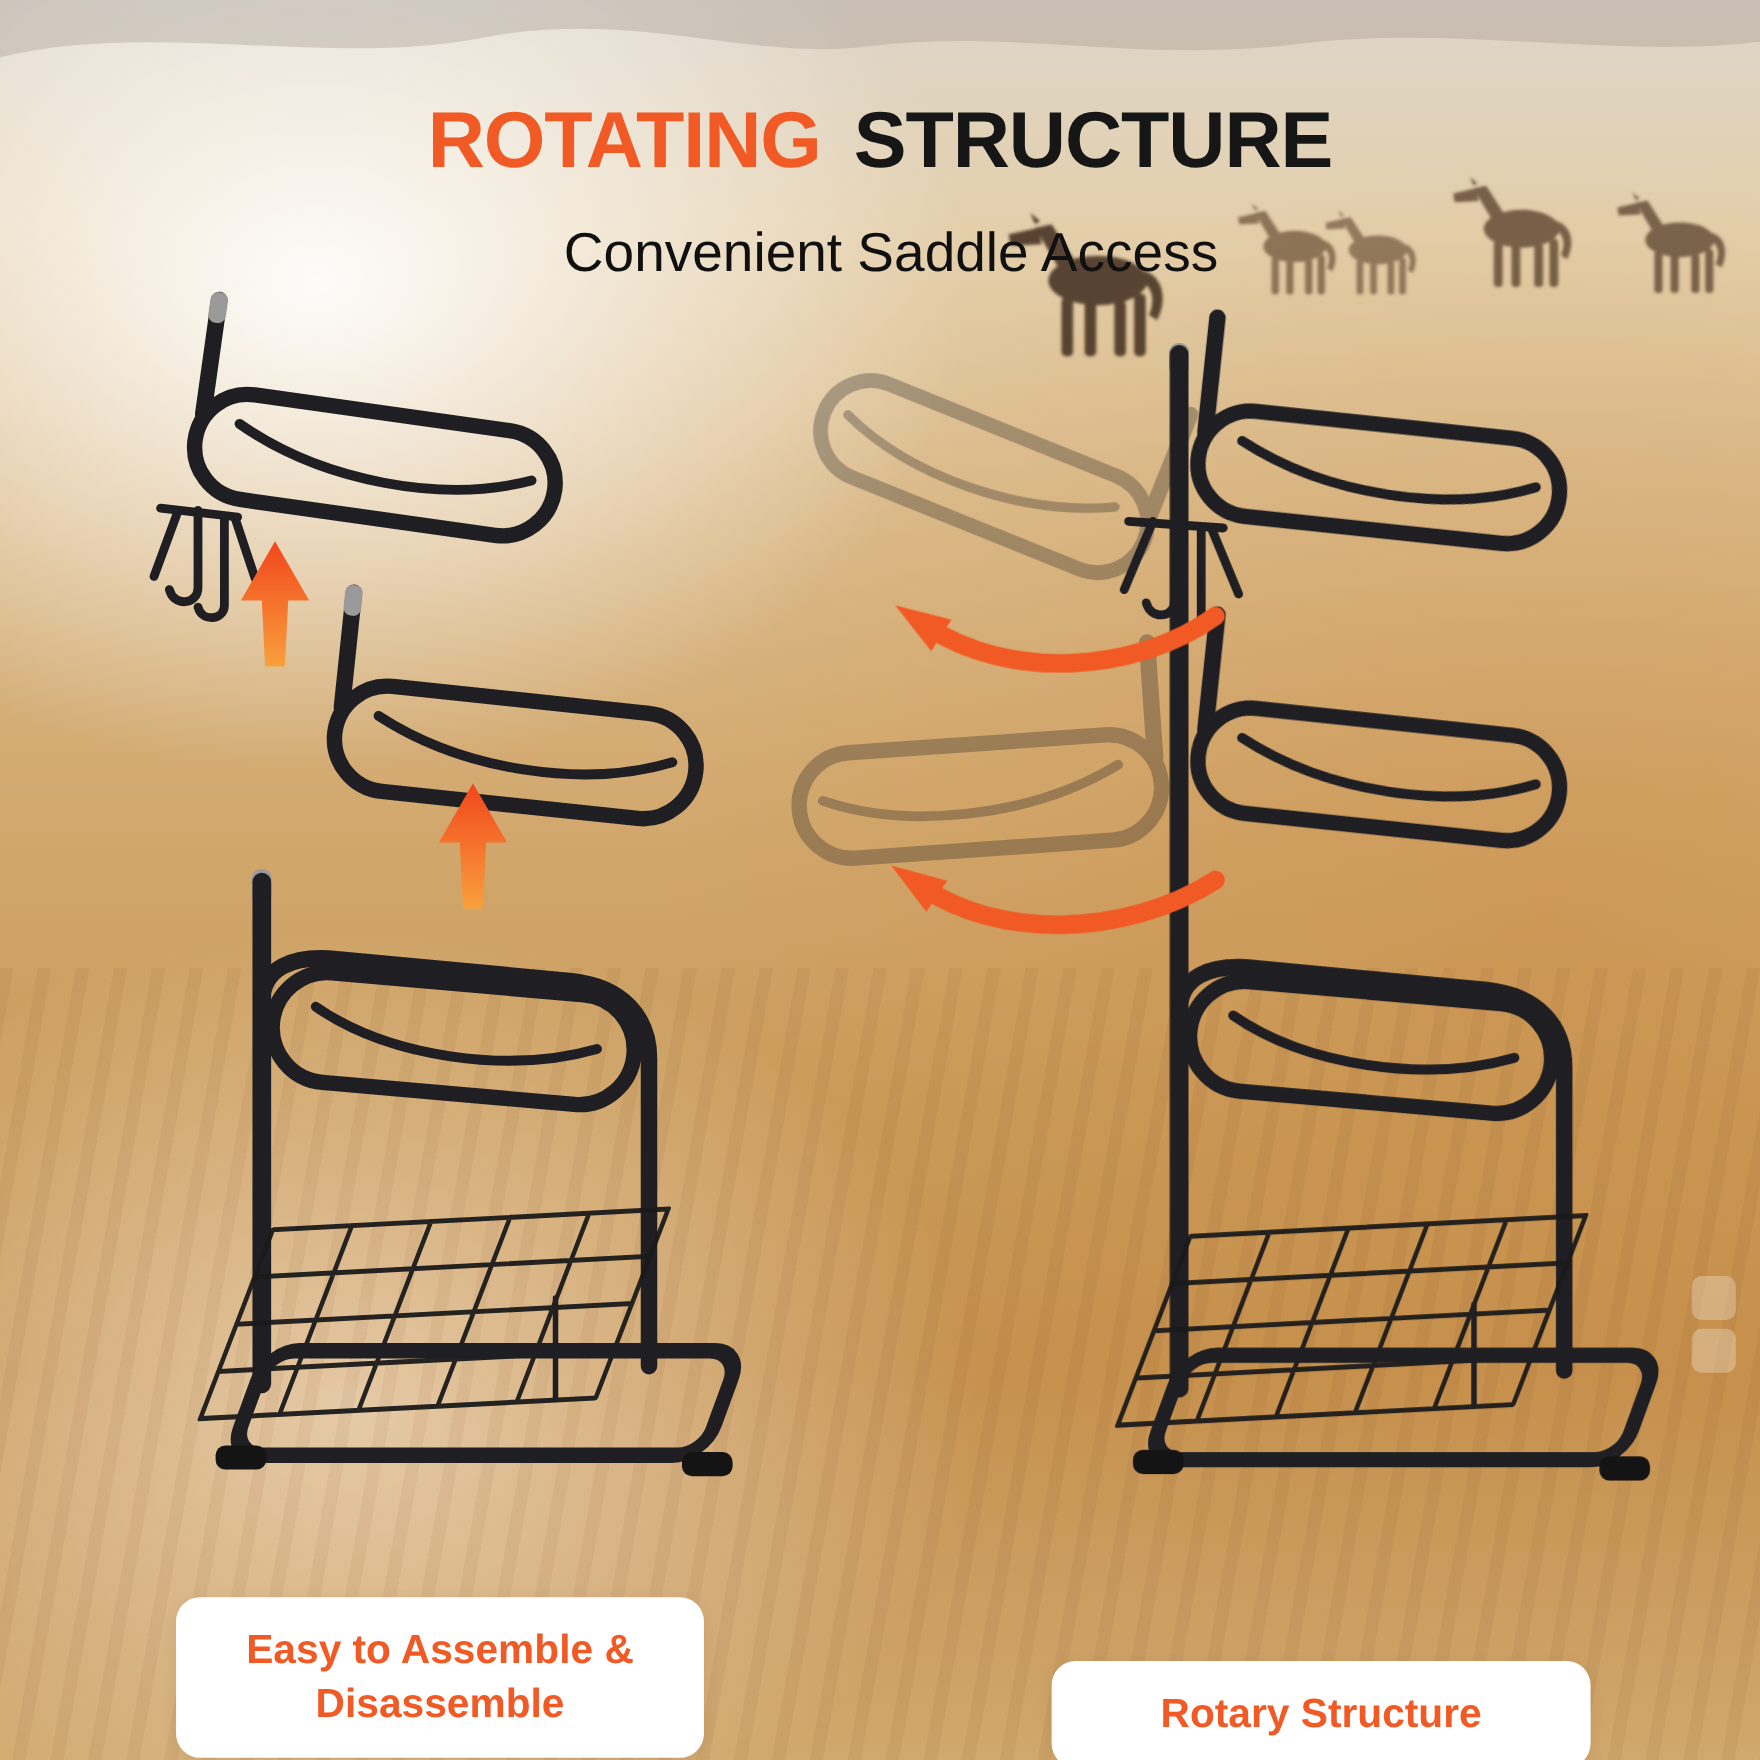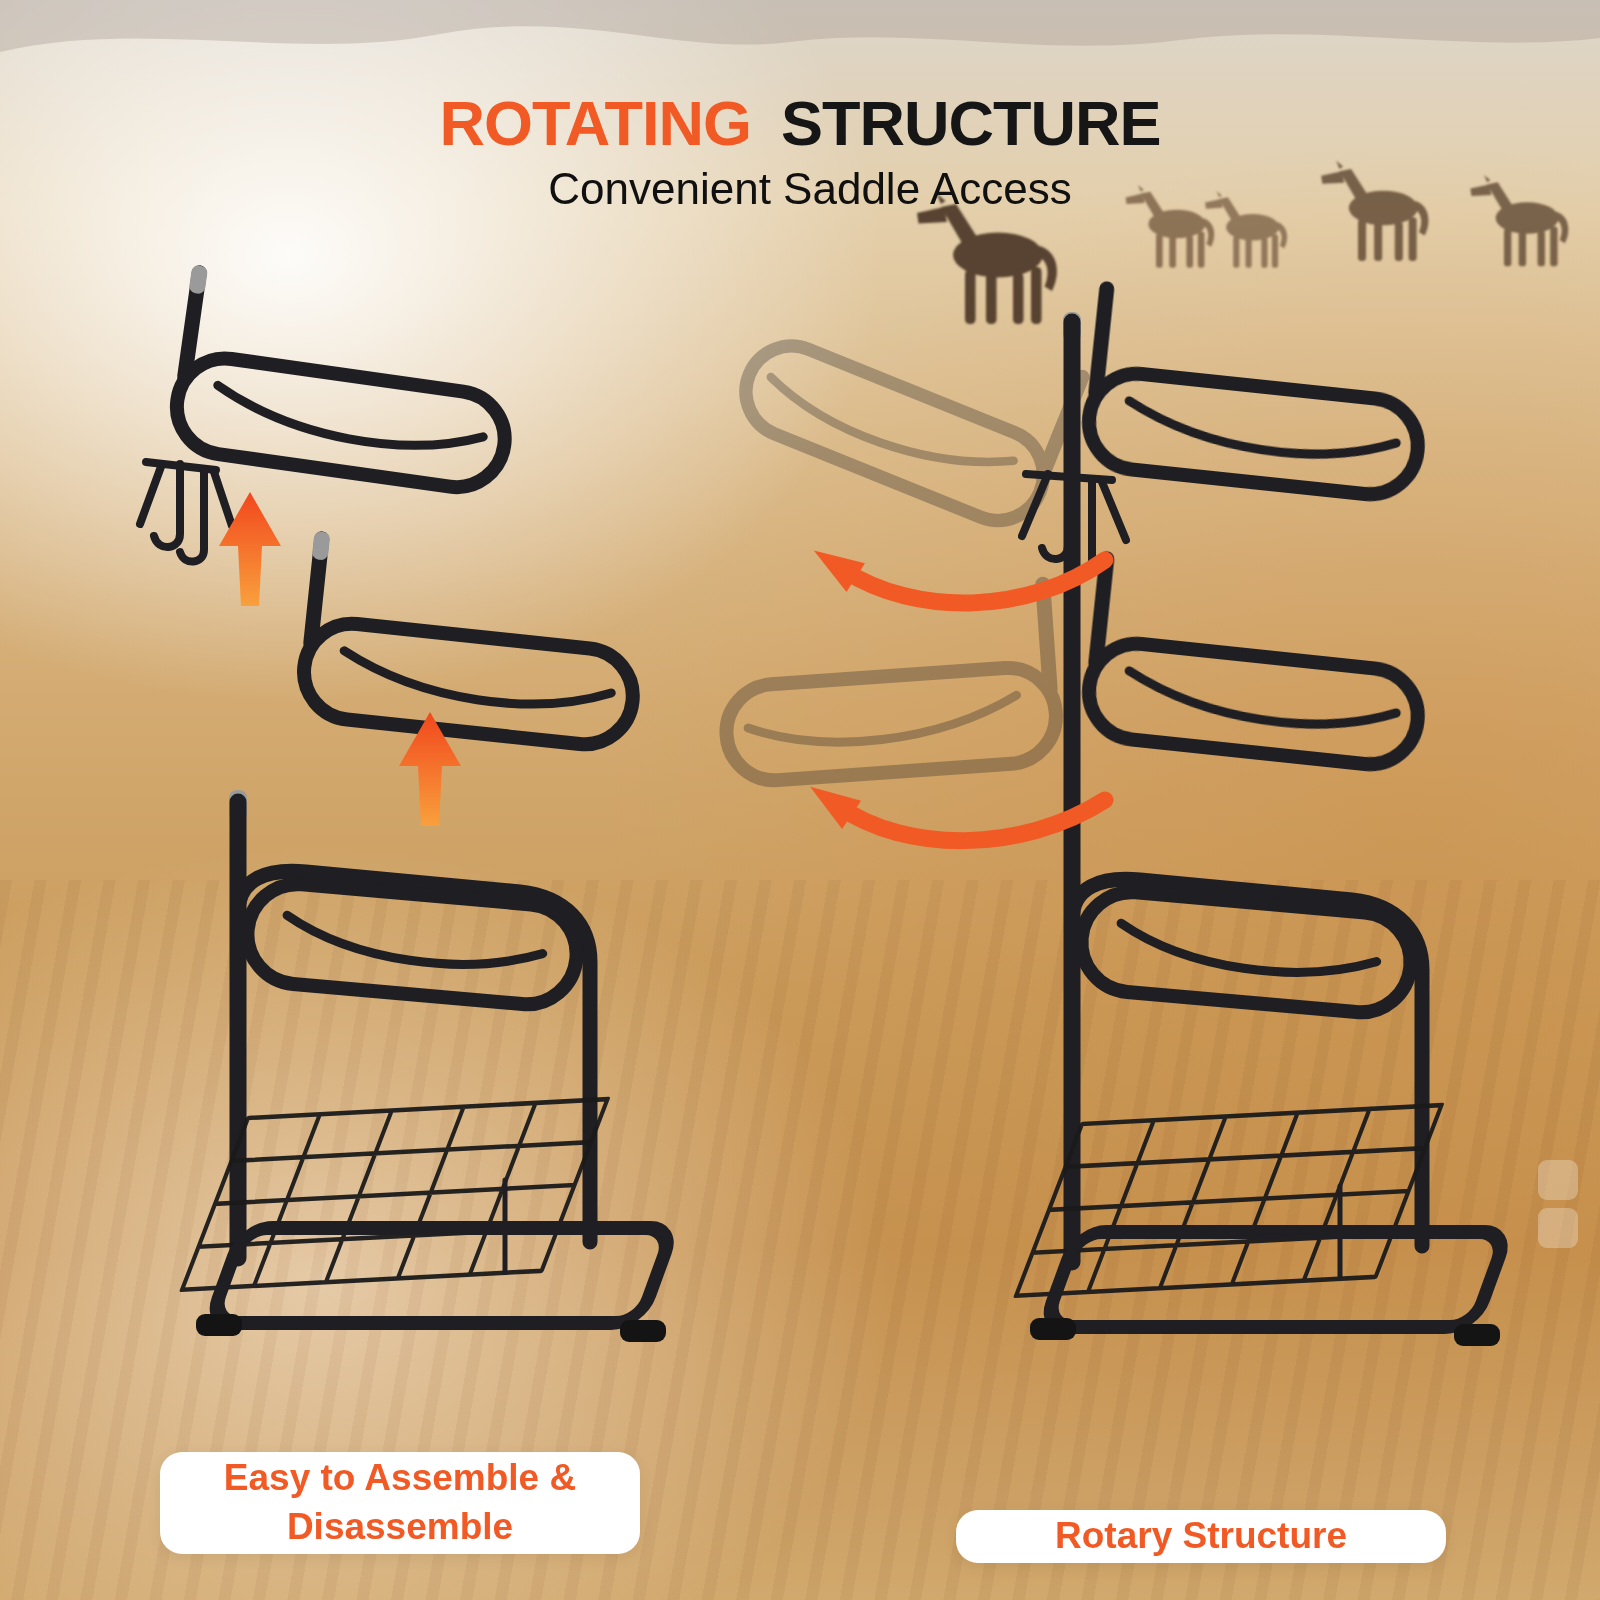--- a/index.html
+++ b/index.html
@@ -12,30 +12,30 @@
       radial-gradient(70% 60% at 88% 52%, rgba(198,126,48,.30), rgba(198,126,48,0) 72%),
       linear-gradient(180deg,#ddd6cb 0%,#e4cfab 13%,#dcbd8e 27%,#d3aa71 44%,#cb9c5c 62%,#c69250 78%,#cc9f63 92%,#d1a86d 100%);
   }
   .canvas::after{
     content:"";position:absolute;inset:55% 0 0 0;pointer-events:none;
     background:repeating-linear-gradient(100deg, rgba(120,80,30,.06) 0 12px, rgba(255,255,255,0) 12px 34px);
     mix-blend-mode:multiply;
   }
   .headline{position:absolute;top:92px;left:0;width:100%;text-align:center;z-index:5;}
   .headline h1{
-    margin:0;font-size:63px;line-height:1;font-weight:700;letter-spacing:-1px;
+    margin:0;font-size:72px;line-height:1;font-weight:700;letter-spacing:-1px;
     font-family:"Liberation Sans", sans-serif;
   }
   .t-orange{color:#F15A24;}
   .t-dark{color:#161616;margin-left:30px;}
-  .subtitle{margin-top:9px;font-size:44px;font-weight:400;color:#101010;padding-left:20px;}
+  .subtitle{margin-top:36px;font-size:50px;font-weight:400;color:#101010;padding-left:20px;}
   .caption{
     position:absolute;background:#ffffff;border-radius:22px;color:#F15A24;
     font-weight:700;font-size:37px;text-align:center;line-height:1.32;
-    padding:2px 14px;box-shadow:0 4px 14px rgba(90,60,20,.10);z-index:6;
+    padding:24px 14px;box-shadow:0 4px 14px rgba(90,60,20,.10);z-index:6;
   }
   .caption.left{left:160px;top:1452px;width:452px;}
   .caption.right{left:956px;top:1466px;width:462px;margin-top:44px;}
   svg.scene{position:absolute;inset:0;z-index:2;}
   .wm{position:absolute;right:22px;top:1160px;z-index:3;opacity:.28;}
   .wm div{width:40px;height:40px;border-radius:9px;background:#fff;margin-bottom:8px;}
 </style>
 </head>
 <body>
 

